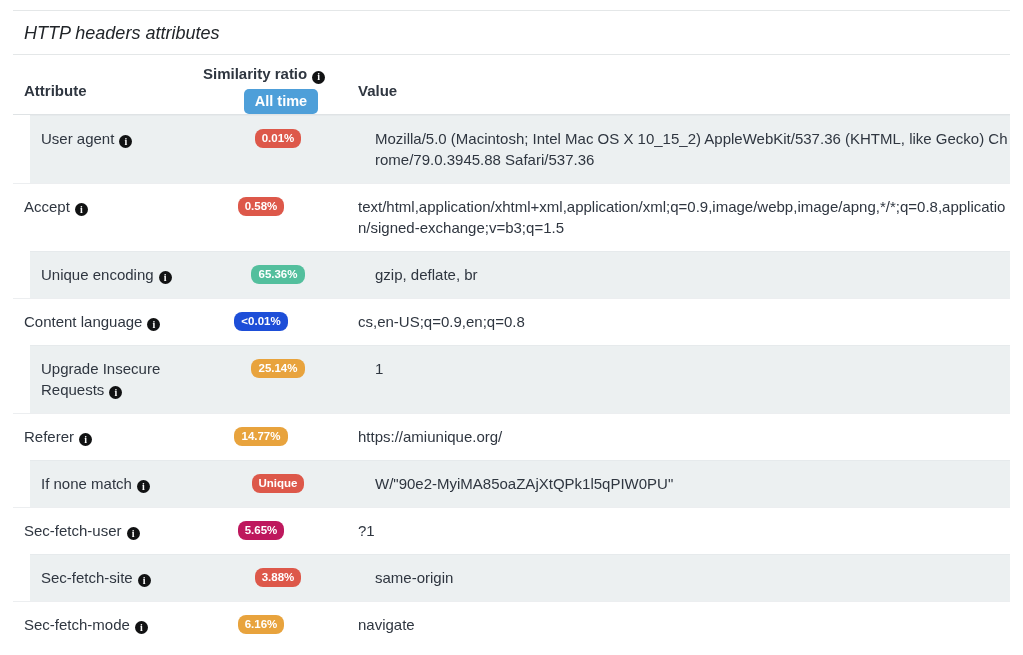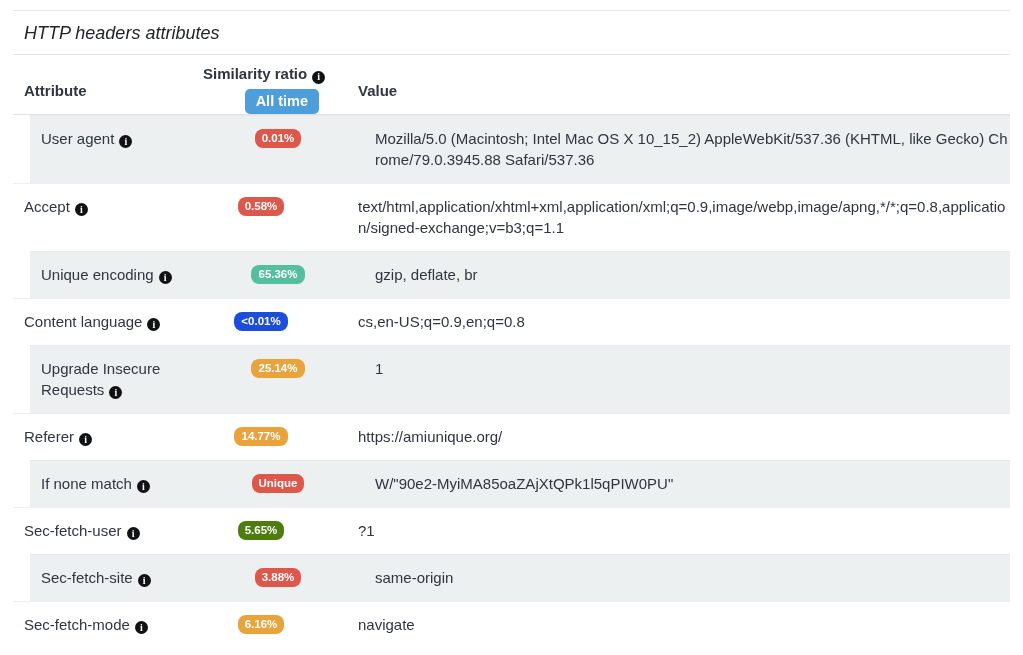--- a/index.html
+++ b/index.html
@@ -36,21 +36,21 @@
     font-weight: bold;
     font-size: 15px;
     color: #2f3640;
     align-self: end;
     padding-bottom: 13px;
     line-height: 20px;
   }
   .thead .attr-head { padding-left: 11px; }
   .thead .value-head { padding-left: 39px; }
   .sim-head {
-    text-align: right;
+    text-align: center;
     align-self: start;
   }
   .sim-label {
     font-weight: bold;
     font-size: 15px;
     color: #2f3640;
     line-height: 20px;
     white-space: nowrap;
   }
   .period-badge {
@@ -134,21 +134,21 @@
   <div class="tbody">
   <div class="table-row grid-row striped">
     <div class="cell-attr"><span>User agent</span><span class="info-icon">i</span></div>
     <div class="cell-ratio"><span class="badge" style="background-color: rgb(221, 88, 74);">0.01%</span></div>
     <div class="cell-value">Mozilla/5.0 (Macintosh; Intel Mac OS X 10_15_2) AppleWebKit/537.36 (KHTML, like Gecko) Chrome/79.0.3945.88 Safari/537.36</div>
   </div>
 
   <div class="table-row grid-row">
     <div class="cell-attr"><span>Accept</span><span class="info-icon">i</span></div>
     <div class="cell-ratio"><span class="badge" style="background-color: rgb(221, 88, 74);">0.58%</span></div>
-    <div class="cell-value">text/html,application/xhtml+xml,application/xml;q=0.9,image/webp,image/apng,*/*;q=0.8,application/signed-exchange;v=b3;q=1.1</div>
+    <div class="cell-value">text/html,application/xhtml+xml,application/xml;q=0.9,image/webp,image/apng,*/*;q=0.8,application/signed-exchange;v=b3;q=1.5</div>
   </div>
 
   <div class="table-row grid-row striped">
     <div class="cell-attr"><span>Unique encoding</span><span class="info-icon">i</span></div>
     <div class="cell-ratio"><span class="badge" style="background-color: rgb(83, 191, 157);">65.36%</span></div>
     <div class="cell-value">gzip, deflate, br</div>
   </div>
 
   <div class="table-row grid-row">
     <div class="cell-attr"><span>Content language</span><span class="info-icon">i</span></div>
@@ -169,21 +169,21 @@
   </div>
 
   <div class="table-row grid-row striped">
     <div class="cell-attr"><span>If none match</span><span class="info-icon">i</span></div>
     <div class="cell-ratio"><span class="badge" style="background-color: rgb(221, 88, 74);">Unique</span></div>
     <div class="cell-value">W/"90e2-MyiMA85oaZAjXtQPk1l5qPIW0PU"</div>
   </div>
 
   <div class="table-row grid-row">
     <div class="cell-attr"><span>Sec-fetch-user</span><span class="info-icon">i</span></div>
-    <div class="cell-ratio"><span class="badge" style="background-color: #4d7c0f;">5.65%</span></div>
+    <div class="cell-ratio"><span class="badge" style="background-color: #be185d;">5.65%</span></div>
     <div class="cell-value">?1</div>
   </div>
 
   <div class="table-row grid-row striped">
     <div class="cell-attr"><span>Sec-fetch-site</span><span class="info-icon">i</span></div>
     <div class="cell-ratio"><span class="badge" style="background-color: rgb(221, 88, 74);">3.88%</span></div>
     <div class="cell-value">same-origin</div>
   </div>
 
   <div class="table-row grid-row">

